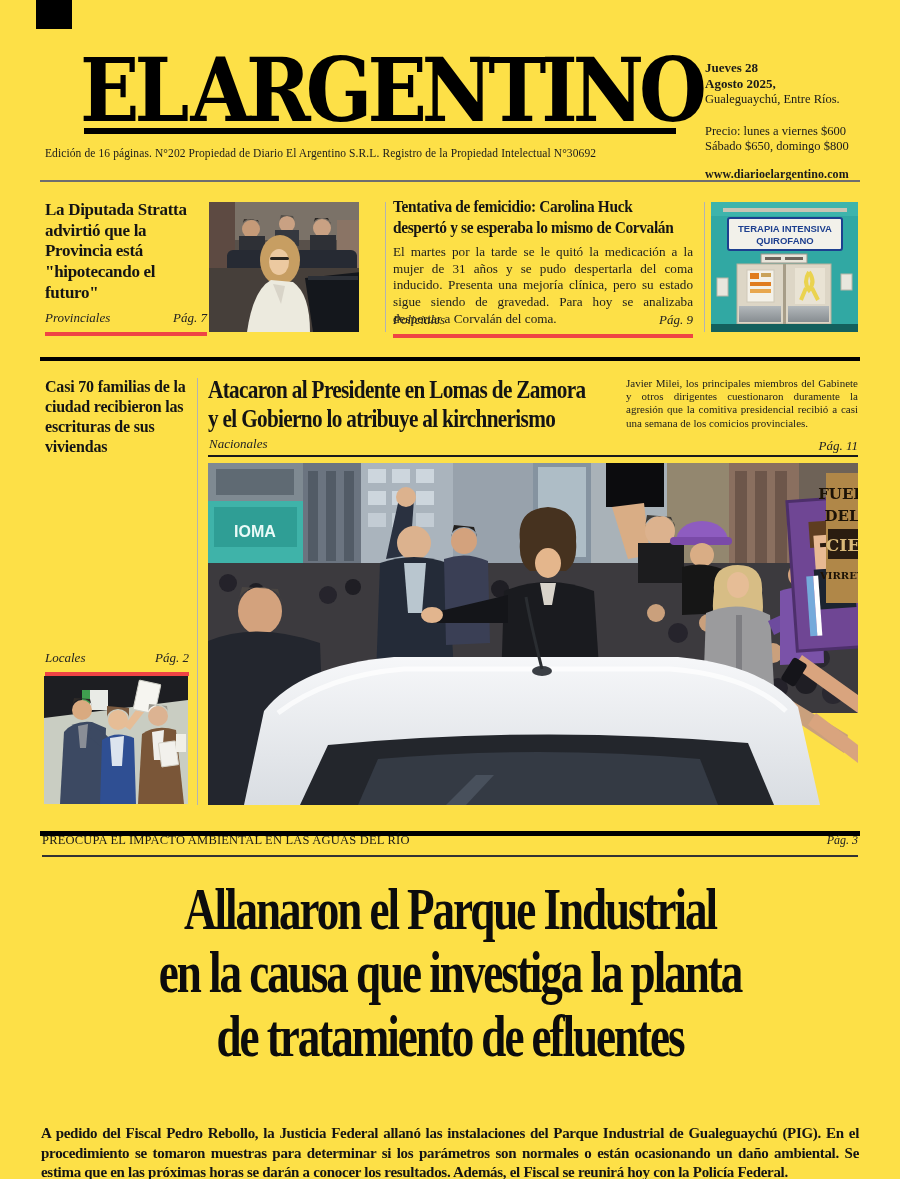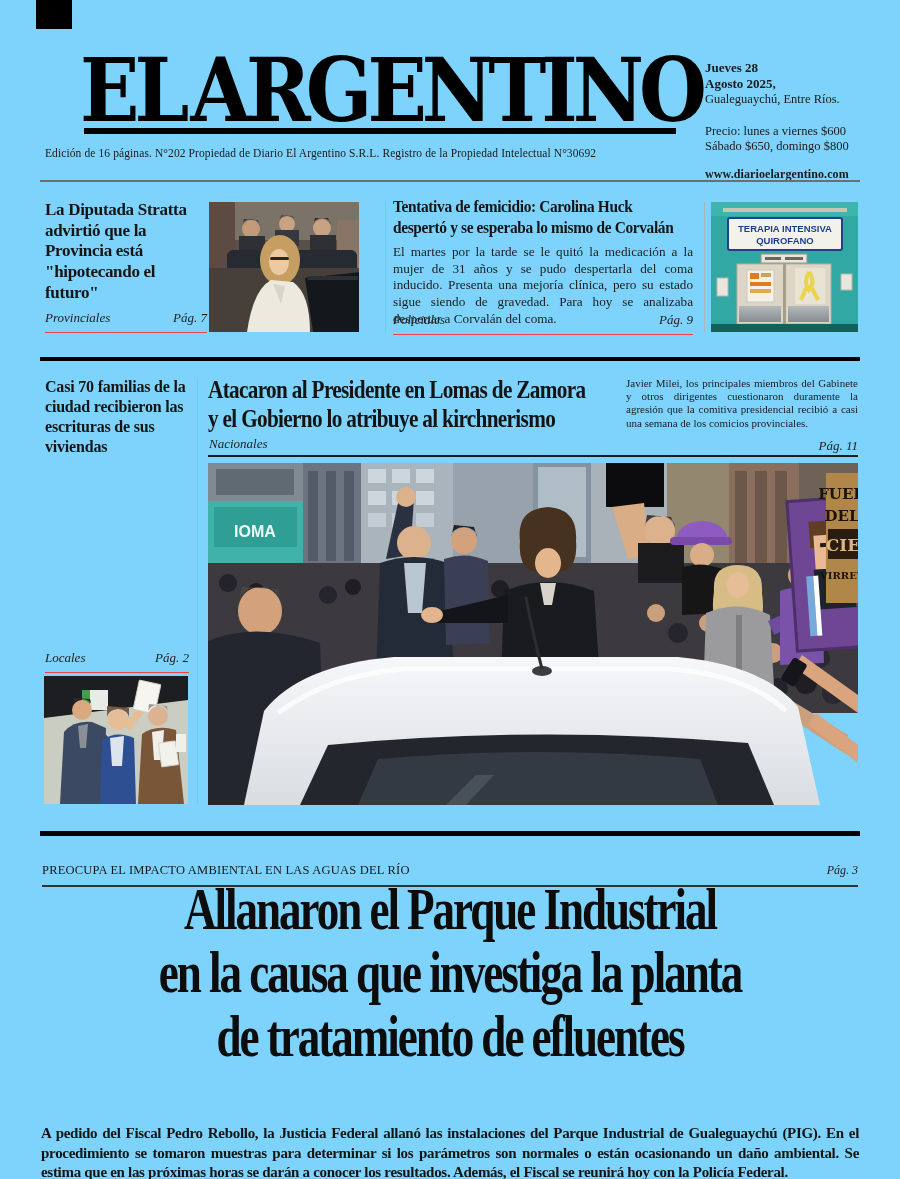--- a/index.html
+++ b/index.html
@@ -1,16 +1,16 @@
 <!DOCTYPE html>
 <html><head>
 <meta charset="utf-8">
 <style>
   html,body{margin:0;padding:0;background:#e8e8e8;}
-  .page{position:relative;width:900px;height:1179px;background:#7dd3fc;margin:0 auto;
+  .page{position:relative;width:900px;height:1179px;background:#fde047;margin:0 auto;
         font-family:"Liberation Serif",serif;color:#111;overflow:hidden;}
   .abs{position:absolute;}
 
   
   .corner-mark{left:36px;top:0;width:36px;height:29px;background:#000;}
 
   
   .masthead-title{left:80px;top:46px;width:620px;font-family:"DejaVu Serif",serif;
     font-weight:bold;font-size:78px;line-height:80px;letter-spacing:-5px;word-spacing:-16px;
     transform:scaleY(1.12);transform-origin:left top;white-space:nowrap;color:#000;}
@@ -22,21 +22,21 @@
   .info-gap1{height:17px;}
   .info-gap2{height:13px;}
   .website{font-weight:bold;font-size:12px;letter-spacing:.1px;}
 
   .rule-thin-top{left:40px;top:180px;width:820px;height:2px;background:#6e6e6e;}
 
   
   .headline{font-weight:bold;color:#141414;}
   .s1-headline{left:45px;top:200px;width:164px;font-size:17px;line-height:1.22;letter-spacing:-.3px;}
   .kicker-row{display:flex;justify-content:space-between;align-items:flex-end;
-    border-bottom:1px solid #ef4444;padding-bottom:6px;font-style:italic;font-size:13px;color:#222;}
+    border-bottom:4px solid #ef4444;padding-bottom:6px;font-style:italic;font-size:13px;color:#222;}
   .s1-kicker{left:45px;top:310px;width:162px;}
   .photo-a{left:209px;top:202px;width:150px;height:130px;}
   .vdiv{width:1px;background:#b3b3b3;}
   .vdiv1{left:385px;top:202px;height:130px;}
   .s2-headline{left:393px;top:196px;width:310px;font-size:17.5px;line-height:1.2;letter-spacing:-.4px;
     transform:scaleX(.88);transform-origin:left top;}
   .s2-headline span{display:block;white-space:nowrap;}
   .s2-body{left:393px;top:244px;width:300px;font-size:13.2px;line-height:1.26;text-align:justify;color:#1c1c1c;}
   .s2-kicker{left:393px;top:312px;width:300px;}
   .vdiv2{left:704px;top:202px;height:130px;}
@@ -55,21 +55,21 @@
     transform:scaleX(.85);transform-origin:left top;}
   .s4-headline span{display:block;white-space:nowrap;}
   .s4-summary{left:626px;top:377px;width:232px;font-size:11px;line-height:1.2;text-align:justify;color:#1c1c1c;}
   .s4-page{left:626px;top:438px;width:232px;text-align:right;font-style:italic;font-size:13px;color:#222;}
   .s4-section{left:209px;top:436px;font-style:italic;font-size:13px;color:#222;}
   .s4-rule{left:208px;top:455px;width:650px;height:2px;background:#1a1a1a;}
   .photo-main{left:208px;top:463px;width:650px;height:342px;}
 
   .rule-thick-2{left:40px;top:831px;width:820px;height:5px;}
 
-  .strip{left:42px;top:863px;width:816px;display:flex;justify-content:space-between;align-items:flex-end;
+  .strip{left:42px;top:833px;width:816px;display:flex;justify-content:space-between;align-items:flex-end;
     border-bottom:2px solid #333;padding-bottom:7px;}
   .strip-kicker{font-size:12.5px;letter-spacing:.2px;color:#161616;}
   .strip-page{font-style:italic;font-size:12px;color:#222;}
 
   .hero-headline{left:0;top:878px;width:900px;text-align:center;font-weight:bold;color:#0c0c0c;
     font-size:55px;line-height:1.07;letter-spacing:-2.5px;
     transform:scale(.82,1.08);transform-origin:center top;}
   .hero-headline span{display:block;white-space:nowrap;}
   .hero-deck{left:41px;top:1080px;width:818px;font-size:15px;line-height:1.3;letter-spacing:-.3px;
     text-align:justify;font-weight:600;color:#141414;margin-top:44px;}

